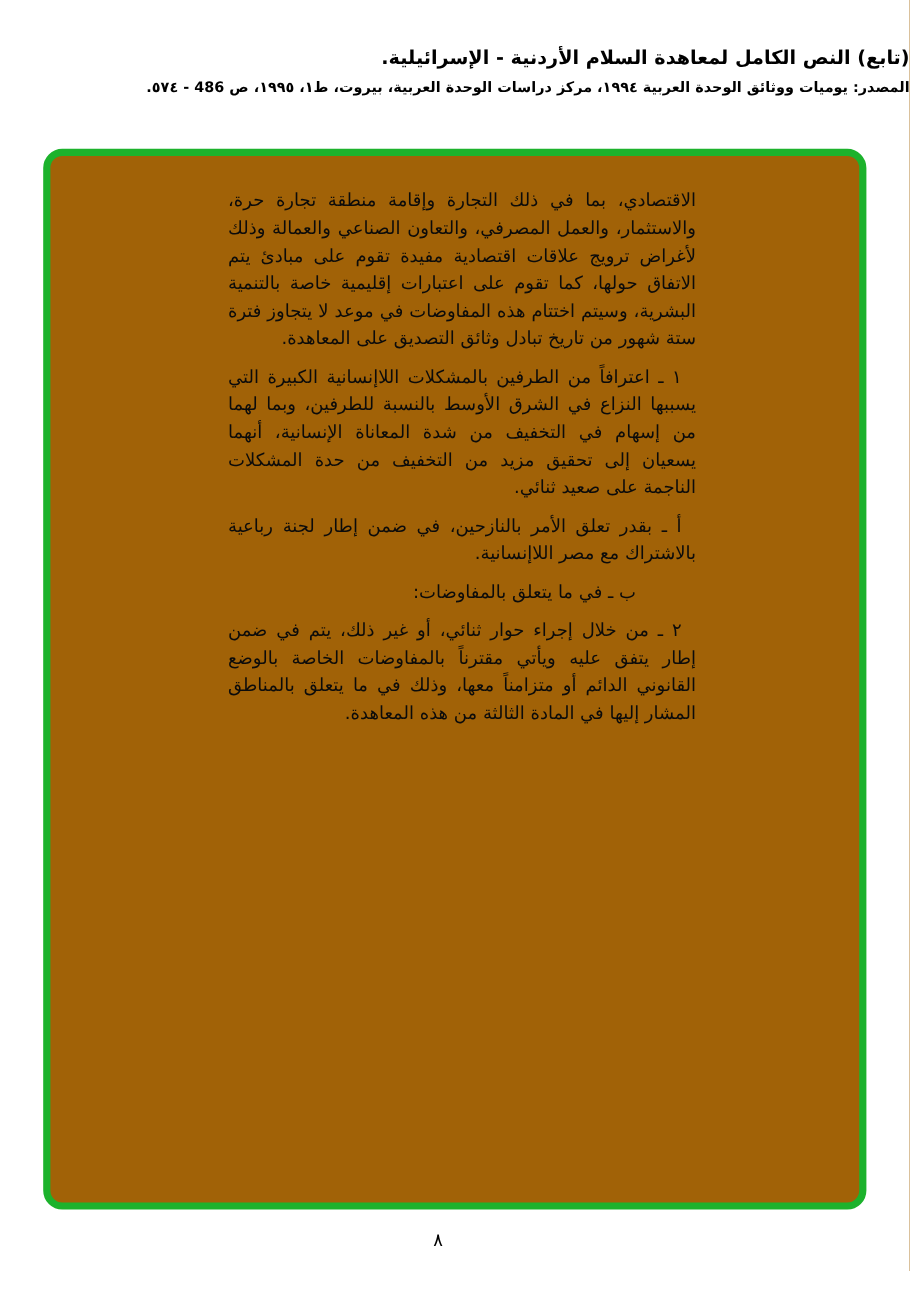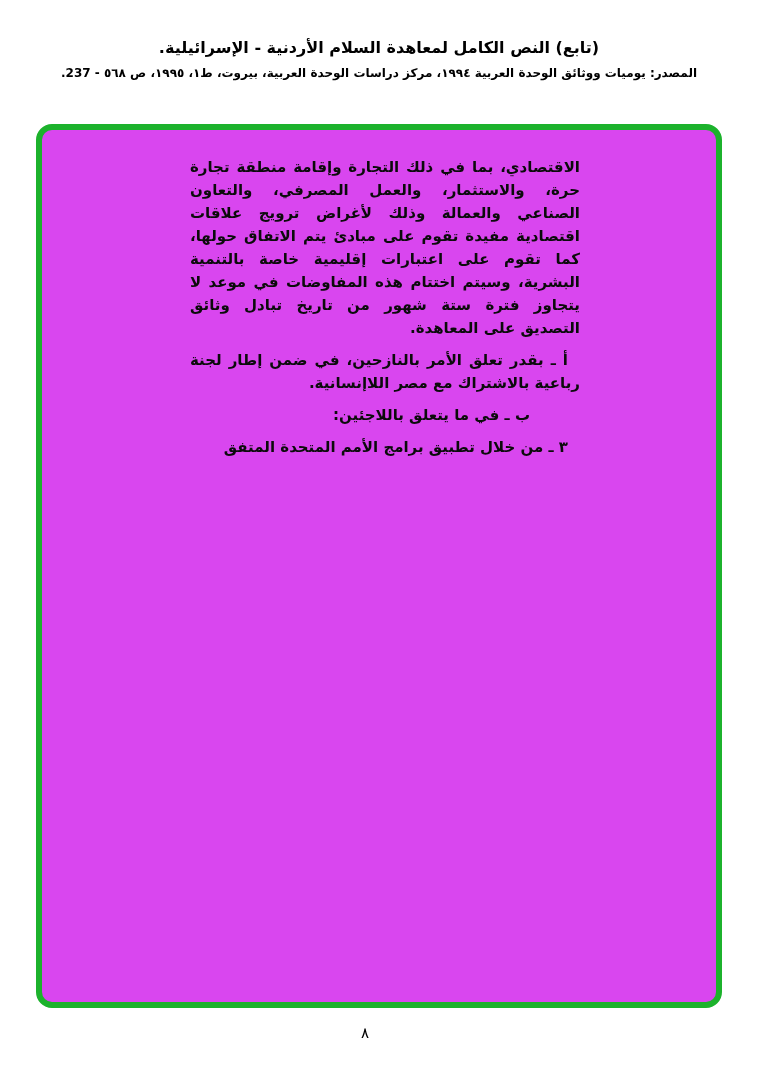--- a/index.html
+++ b/index.html
@@ -7,33 +7,32 @@
     width: 758px; height: 1078px;
     background: #ffffff;
     font-family: "DejaVu Sans", sans-serif;
     color: #000;
     position: relative;
     overflow: hidden;
   }
   .page { position: absolute; inset: 0; direction: rtl; }
 
   
-  .hdr { position: absolute; top: 38px; left: 0; right: 0; text-align: center; }
+  .hdr { position: absolute; top: 38px; left: 0; right: 0; text-align: right; }
   .hdr-title { font-size: 16px; font-weight: bold; color: #000; }
   .hdr-source { font-size: 12px; font-weight: bold; margin-top: 9px; color: #000; }
 
   
   .frame {
     position: absolute;
     left: 36px; top: 124px;
     width: 674px; height: 872px;
     border: 6px solid #1cb22c;
     border-radius: 16px;
-    background: #d946ef;
-    font-weight: bold;
+    background: #a16207;
   }
 
   
   .text-col {
     position: absolute;
     top: 26px; right: 136px;
     width: 390px;
   }
   .text-col p {
     margin: 0 0 9px 0;
@@ -51,29 +50,30 @@
   .ftr { position: absolute; top: 1023px; left: 0; right: 0; text-align: center; }
   .ftr .num { font-size: 15px; display: inline-block; transform: translateX(-14px); }
 </style>
 </head>
 <body>
 
 <div class="page">
 
   <div class="hdr">
     <div class="hdr-title">(تابع) النص الكامل لمعاهدة السلام الأردنية - الإسرائيلية.</div>
-    <div class="hdr-source">المصدر: يوميات ووثائق الوحدة العربية ١٩٩٤، مركز دراسات الوحدة العربية، بيروت، ط١، ١٩٩٥، ص ٥٦٨ - 237.</div>
+    <div class="hdr-source">المصدر: يوميات ووثائق الوحدة العربية ١٩٩٤، مركز دراسات الوحدة العربية، بيروت، ط١، ١٩٩٥، ص 486 - ٥٧٤.</div>
   </div>
 
   <div class="frame" style="border-color: rgb(28, 178, 44);">
     <div class="text-col">
       <p class="cont">الاقتصادي، بما في ذلك التجارة وإقامة منطقة تجارة حرة، والاستثمار، والعمل المصرفي، والتعاون الصناعي والعمالة وذلك لأغراض ترويج علاقات اقتصادية مفيدة تقوم على مبادئ يتم الاتفاق حولها، كما تقوم على اعتبارات إقليمية خاصة بالتنمية البشرية، وسيتم اختتام هذه المفاوضات في موعد لا يتجاوز فترة ستة شهور من تاريخ تبادل وثائق التصديق على المعاهدة.</p>
+      <p>١ ـ اعترافاً من الطرفين بالمشكلات اللاإنسانية الكبيرة التي يسببها النزاع في الشرق الأوسط بالنسبة للطرفين، وبما لهما من إسهام في التخفيف من شدة المعاناة الإنسانية، أنهما يسعيان إلى تحقيق مزيد من التخفيف من حدة المشكلات الناجمة على صعيد ثنائي.</p>
       <p>أ ـ بقدر تعلق الأمر بالنازحين، في ضمن إطار لجنة رباعية بالاشتراك مع مصر اللاإنسانية.</p>
-      <p class="ind-lg">ب ـ في ما يتعلق باللاجئين:</p>
-      <p>٣ ـ من خلال تطبيق برامج الأمم المتحدة المتفق</p>
+      <p class="ind-lg">ب ـ في ما يتعلق بالمفاوضات:</p>
+      <p>٢ ـ من خلال إجراء حوار ثنائي، أو غير ذلك، يتم في ضمن إطار يتفق عليه ويأتي مقترناً بالمفاوضات الخاصة بالوضع القانوني الدائم أو متزامناً معها، وذلك في ما يتعلق بالمناطق المشار إليها في المادة الثالثة من هذه المعاهدة.</p>
     </div>
   </div>
 
   <div class="ftr">
     <span class="num">٨</span>
   </div>
 
 </div>
 
 </body></html>

